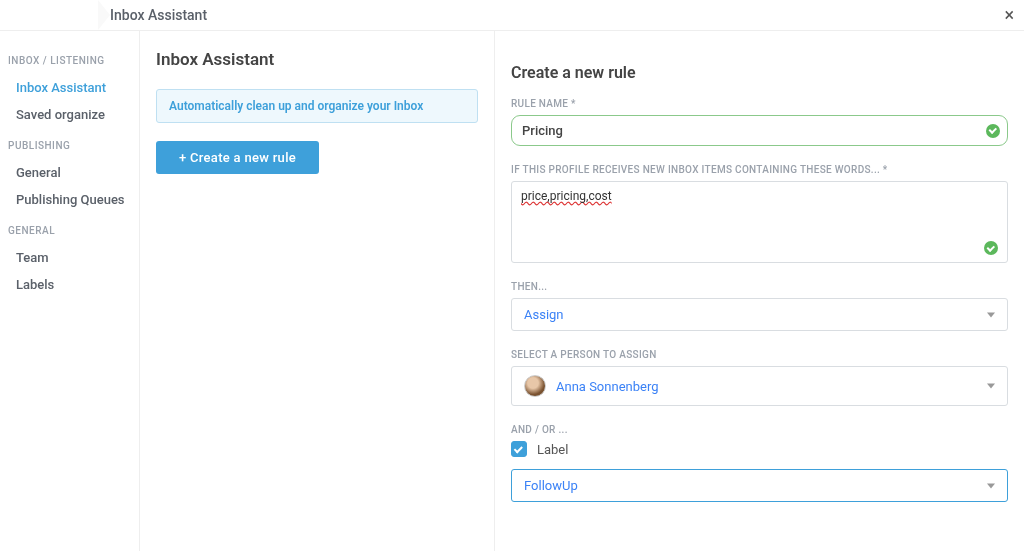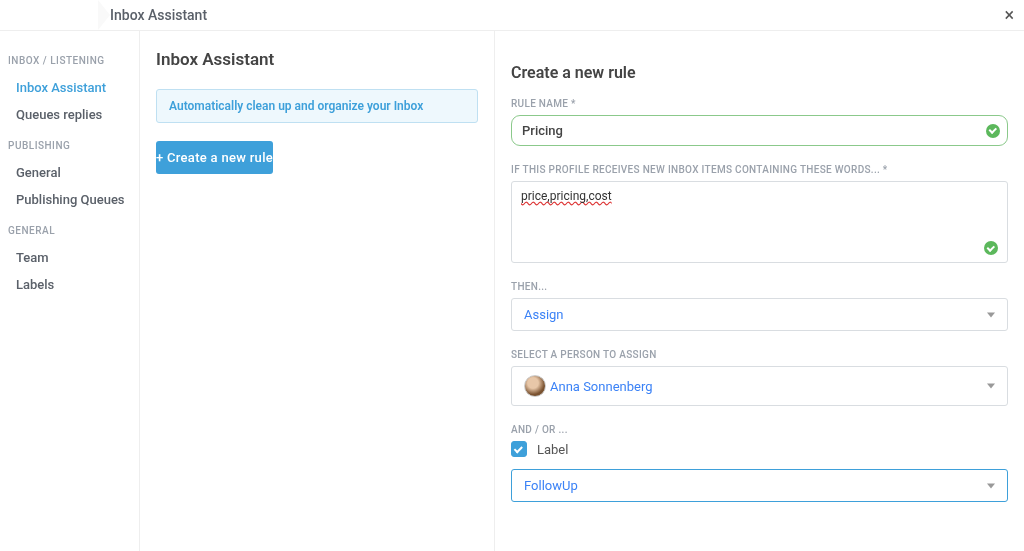--- a/index.html
+++ b/index.html
@@ -20,58 +20,58 @@
   .header-title { font-size: 14px; color: #5a6069; font-weight: 500; }
   .header-close { position: absolute; right: 10px; top: 4px; font-size: 18px; color: #555; cursor: pointer; }
   .layout { display: flex; height: 520px; }
   .sidebar { width: 140px; padding: 12px 4px 1px 8px; border-right: 1px solid #eee; }
   .side-group { font-size: 10px; color: #9aa1ab; letter-spacing: 0.5px; margin: 12px 0 8px 0; font-weight: 500; }
   .side-item { font-size: 13px; color: #5a6069; padding: 6px 4px 6px 8px; cursor: pointer; font-weight: 500; }
   .side-item.active { color: #3ea0da; }
   .middle { width: 355px; border-right: 1px solid #eee; padding: 18px 16px; }
   .middle h2 { font-size: 17px; color: #444; font-weight: 600; margin-bottom: 20px; }
   .banner { border: 1px solid #bfe0f2; background: #eef8fd; color: #3ea0da; font-size: 12px; font-weight: 600; padding: 9px 12px; border-radius: 3px; margin-bottom: 18px; }
-  .btn-primary { background: #3ea0da; color: #fff; border: none; padding: 9px 0; border-radius: 3px; font-size: 13px; font-weight: 500; cursor: pointer; letter-spacing: 0.3px; }
+  .btn-primary { background: #3ea0da; color: #fff; border: none; padding: 9px 23px; border-radius: 3px; font-size: 13px; font-weight: 500; cursor: pointer; letter-spacing: 0.3px; }
   .right { flex: 1; padding: 32px 16px 0 16px; overflow-y: auto; }
   .right h3 { font-size: 16px; color: #444; font-weight: 600; margin-bottom: 16px; }
   .field-label { font-size: 10px; color: #9aa1ab; letter-spacing: 0.3px; margin-bottom: 6px; font-weight: 500; }
   .input-wrap { position: relative; margin-bottom: 18px; }
   .input-wrap input[type="text"] { width: 100%; border: 1px solid #8bc98b; border-radius: 9px; padding: 7px 30px 7px 10px; font-size: 13px; color: #444; font-weight: 500; }
   .input-wrap .check-icon { position: absolute; right: 8px; top: 50%; transform: translateY(-50%); width: 14px; height: 14px; background: #5cb85c; border-radius: 50%; display:flex; align-items:center; justify-content:center;}
   .input-wrap .check-icon::after { content:""; width:5px; height:3px; border-left:2px solid #fff; border-bottom:2px solid #fff; transform: rotate(-45deg) translate(0,-1px); }
   .textarea-wrap { position: relative; margin-bottom: 14px; }
   .textarea-wrap textarea { width: 100%; height: 82px; border: 1px solid #d9dde1; border-radius: 3px; padding: 8px 10px; font-size: 12px; color: #444; resize: none; font-family: inherit; }
   .textarea-wrap .words { text-decoration: underline wavy #d33; text-decoration-skip-ink: none; }
   .textarea-wrap .check-icon { position: absolute; right: 10px; bottom: 12px; width: 14px; height: 14px; background: #5cb85c; border-radius: 50%; display:flex; align-items:center; justify-content:center;}
   .textarea-wrap .check-icon::after { content:""; width:5px; height:3px; border-left:2px solid #fff; border-bottom:2px solid #fff; transform: rotate(-45deg) translate(0,-1px); }
   .select { border: 1px solid #d9dde1; border-radius: 3px; padding: 8px 12px; font-size: 13px; color: #3b82f6; margin-bottom: 18px; position: relative; cursor: pointer; background:#fff;}
   .select .caret { position: absolute; right: 12px; top: 50%; width: 0; height: 0; border-left: 4px solid transparent; border-right: 4px solid transparent; border-top: 5px solid #999; transform: translateY(-50%); }
   .select.blue { border-color: #3ea0da; }
-  .person-select { display: flex; align-items: center; gap: 4px; }
+  .person-select { display: flex; align-items: center; gap: 10px; }
   .avatar { width: 22px; height: 22px; border-radius: 50%; background: radial-gradient(circle at 40% 35%, #e8c7a8 30%, #7a5230 65%); flex-shrink: 0; border:1px solid #ccc;}
   .checkbox-row { display: flex; align-items: center; gap: 10px; margin-bottom: 12px; font-size: 13px; color: #555; }
   .chk { width: 16px; height: 16px; border: 1px solid #c5cad0; border-radius: 3px; background: #fff; display:flex; align-items:center; justify-content:center; cursor:pointer;}
   .chk.checked { background: #3ea0da; border-color: #3ea0da; }
   .chk.checked::after { content:""; width:6px; height:3px; border-left:2px solid #fff; border-bottom:2px solid #fff; transform: rotate(-45deg) translate(0,-1px); }
 </style>
 </head>
 <body>
 
 <div class="header">
   <div class="chevron-area"></div>
   <span class="header-title">Inbox Assistant</span>
   <span class="header-close">×</span>
 </div>
 
 <div class="layout">
 
   <div class="sidebar">
     <div class="side-group">INBOX / LISTENING</div>
     <div class="side-item active">Inbox Assistant</div>
-    <div class="side-item">Queues replies</div>
+    <div class="side-item">Saved organize</div>
 
     <div class="side-group">PUBLISHING</div>
     <div class="side-item">General</div>
     <div class="side-item">Publishing Queues</div>
 
     <div class="side-group">GENERAL</div>
     <div class="side-item">Team</div>
     <div class="side-item">Labels</div>
   </div>
 

